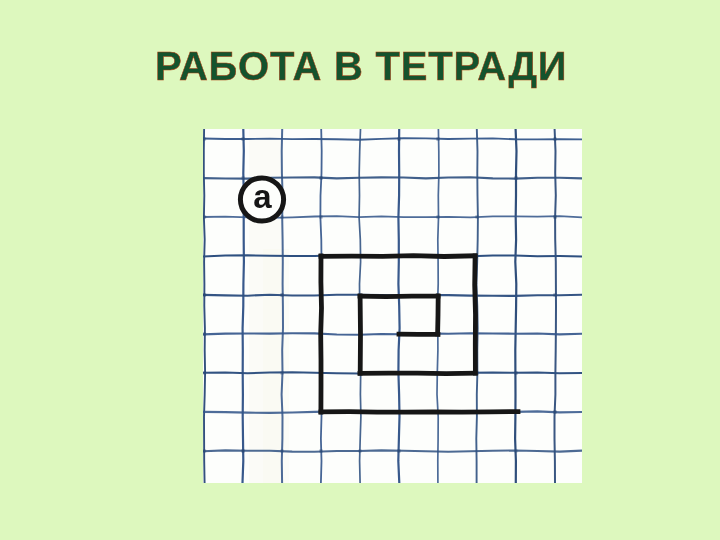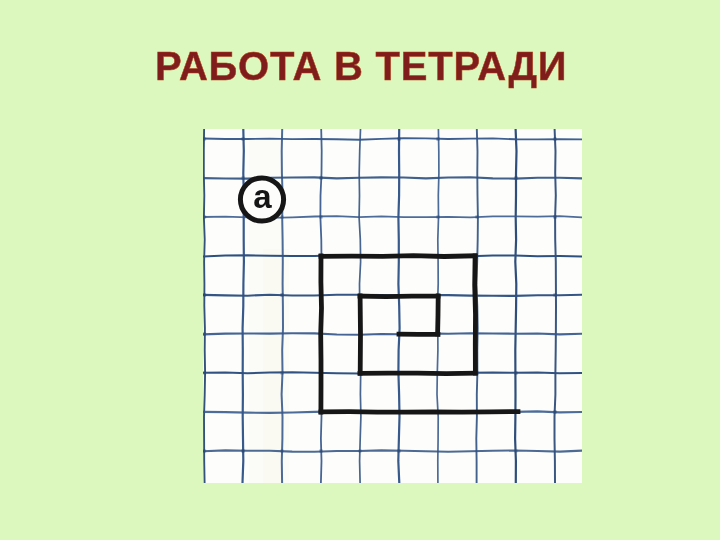--- a/index.html
+++ b/index.html
@@ -1,19 +1,19 @@
 <!DOCTYPE html>
 <html><head>
 <meta charset="utf-8">
 <style>
   html,body{margin:0;padding:0;width:720px;height:540px;overflow:hidden;}
   body{background:#ddf8be;font-family:"Liberation Sans", sans-serif;}
   #title{
     position:absolute;left:155px;top:44px;
-    font-size:40px;font-weight:bold;color:#7f1d1d;-webkit-text-stroke:0.5px #b23a10;
+    font-size:40px;font-weight:bold;color:#14532d;-webkit-text-stroke:0.5px #b23a10;
     letter-spacing:0.75px;white-space:nowrap;
   }
   #paper{position:absolute;left:203px;top:129px;}
 </style>
 </head>
 <body>
 <div id="title">РАБОТА В ТЕТРАДИ</div>
 <svg id="paper" width="379" height="354" viewBox="0 0 379 354">
   <rect x="0" y="0" width="379" height="354" fill="#fdfefc"></rect>
   <rect x="46" y="0" width="34" height="354" fill="#f8f5e6" opacity="0.25"></rect>

